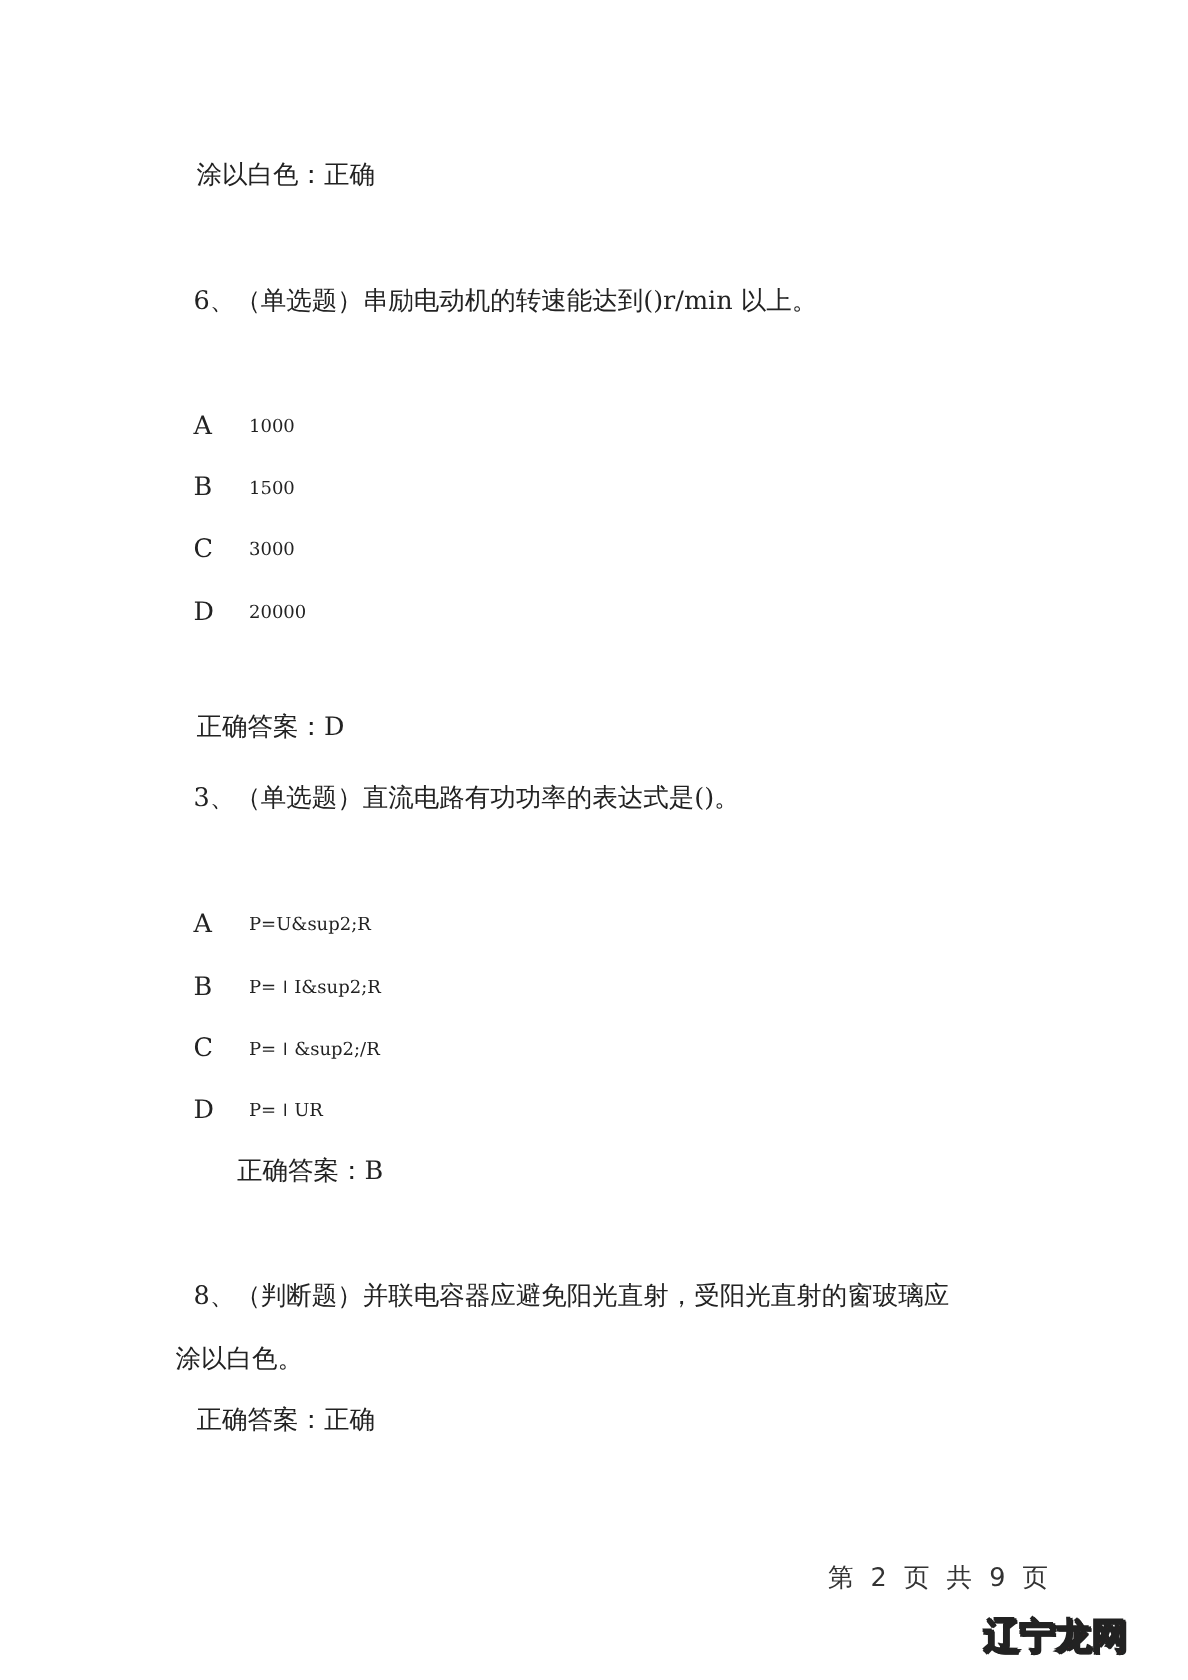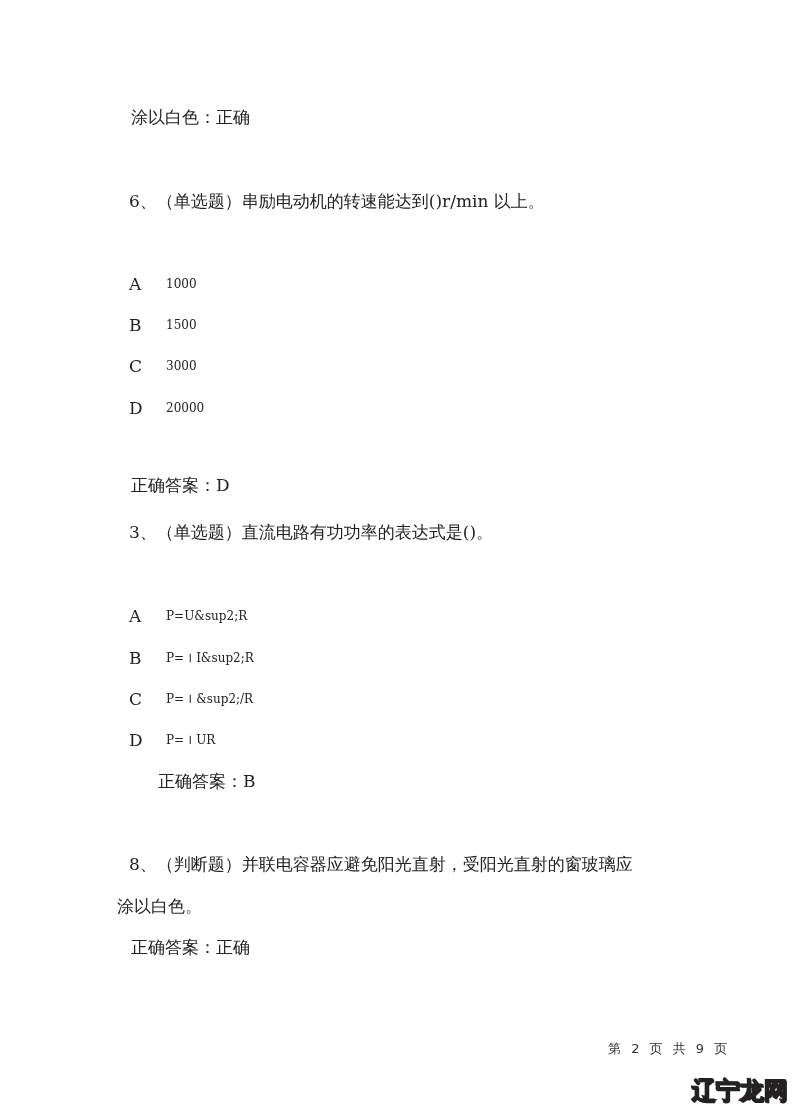--- a/index.html
+++ b/index.html
@@ -1,24 +1,24 @@
 <!DOCTYPE html>
 <html><head>
   <meta charset="utf-8">
   <style>
     html, body { margin: 0; padding: 0; background: #ffffff; }
     body { width: 792px; height: 1120px; position: relative; overflow: hidden;
            font-family: "DejaVu Serif", "Liberation Serif", serif; color: #222; }
     .line { position: absolute; font-size: 17px; white-space: nowrap; line-height: 22px; }
     .opt-letter { position: absolute; font-size: 17px; line-height: 22px; }
     .opt-text { position: absolute; font-size: 12px; line-height: 22px; font-family: "DejaVu Serif", serif; }
-    .footer { position: absolute; left: 608px; top: 1040px; font-size: 13px; letter-spacing: 3px; font-family: "DejaVu Sans", sans-serif; color: #333; }
+    .footer { position: absolute; left: 552px; top: 1040px; font-size: 17px; letter-spacing: 3px; font-family: "DejaVu Sans", sans-serif; color: #333; }
     .logo { position: absolute; left: 656px; top: 1075px; font-size: 24px; font-weight: bold;
             font-family: "DejaVu Sans", sans-serif; letter-spacing: 0px; }
-    .logo .red { color: #404040; -webkit-text-stroke: 1px #222; text-shadow: 1px 1px 0 #222, -1px -1px 0 #222; margin-left: 36px; }
+    .logo .red { color: #404040; -webkit-text-stroke: 1px #222; text-shadow: 1px 1px 0 #222, -1px -1px 0 #222; }
     .logo .white { color: #b91c1c; -webkit-text-stroke: 1px #222; text-shadow: 1px 1px 0 #222, -1px -1px 0 #222; }
   </style>
 </head>
 <body>
 
 <div class="line" style="left:131px; top:106px;">
   <span>涂以白色：</span><span>正确</span>
 </div>
 
 <div class="line" style="left:129px; top:190px;">6、（单选题）串励电动机的转速能达到()r/min 以上。</div>

